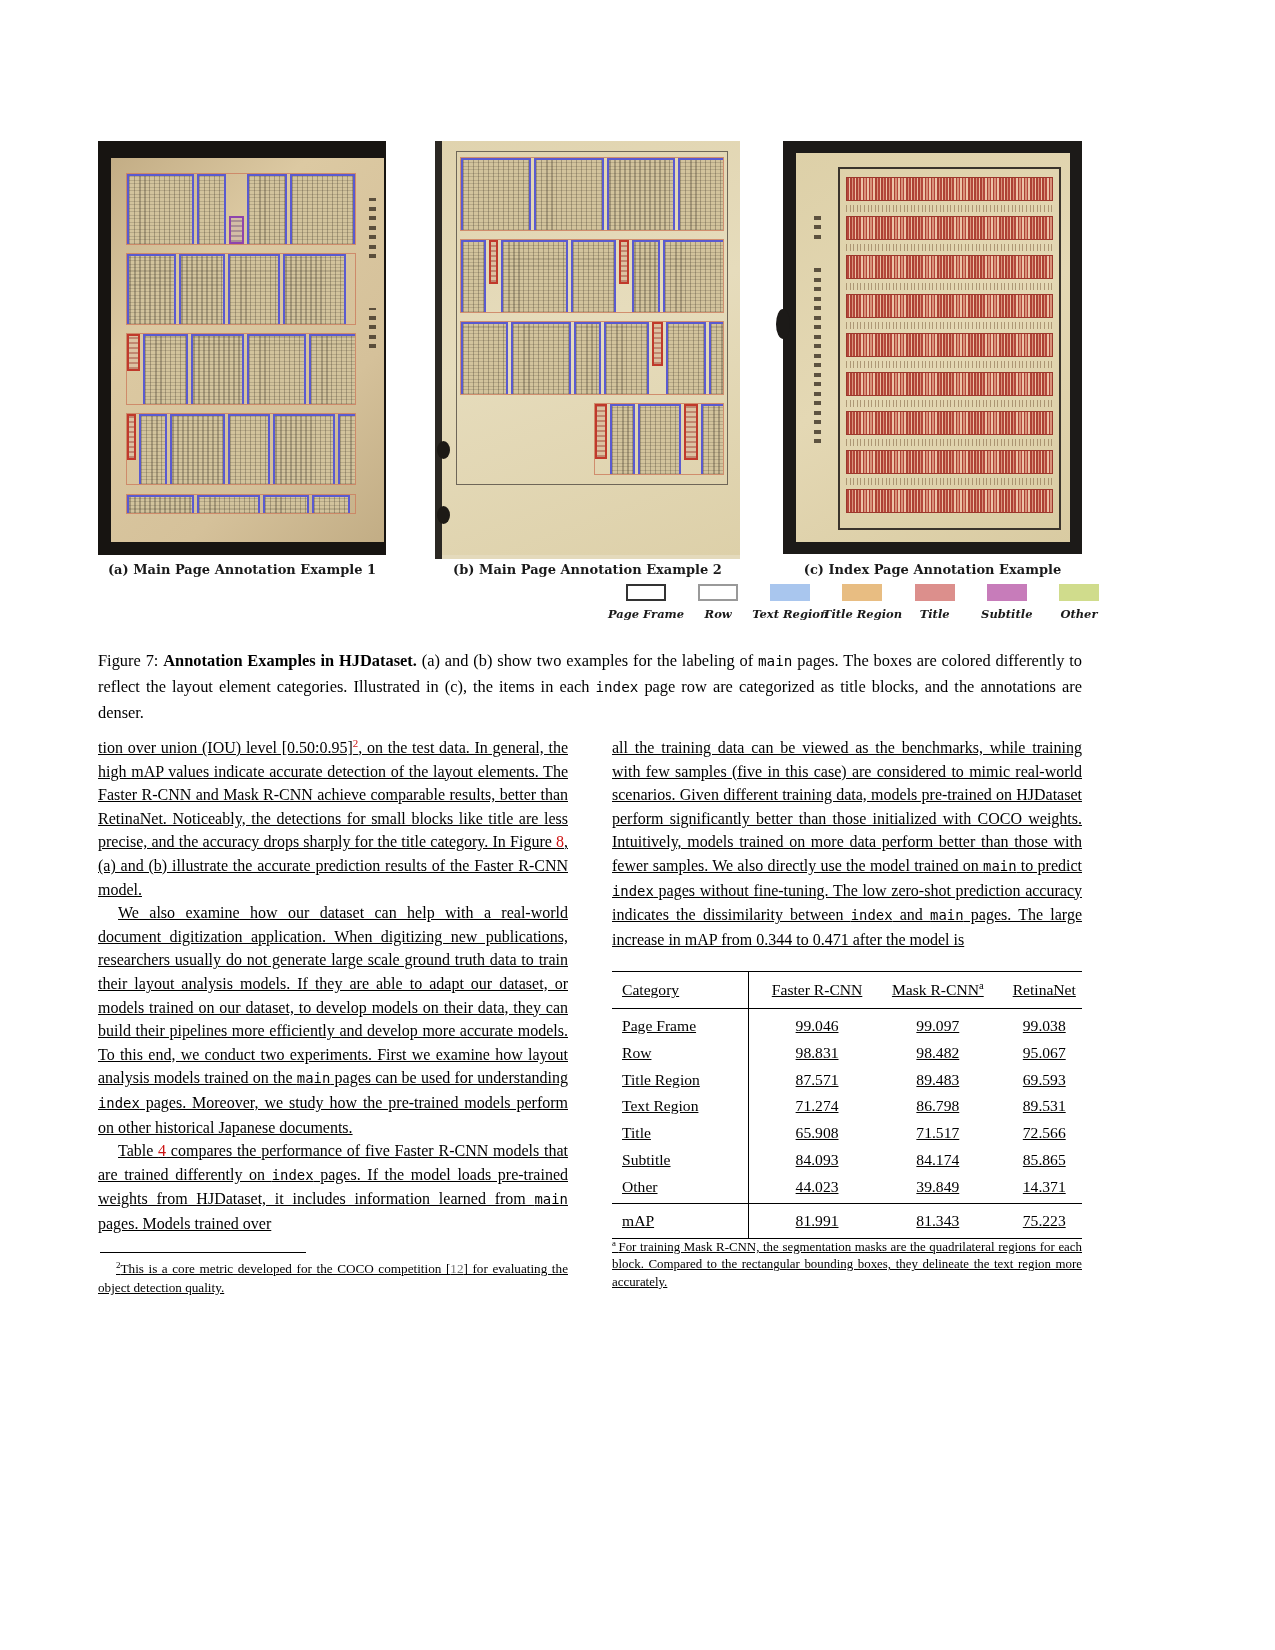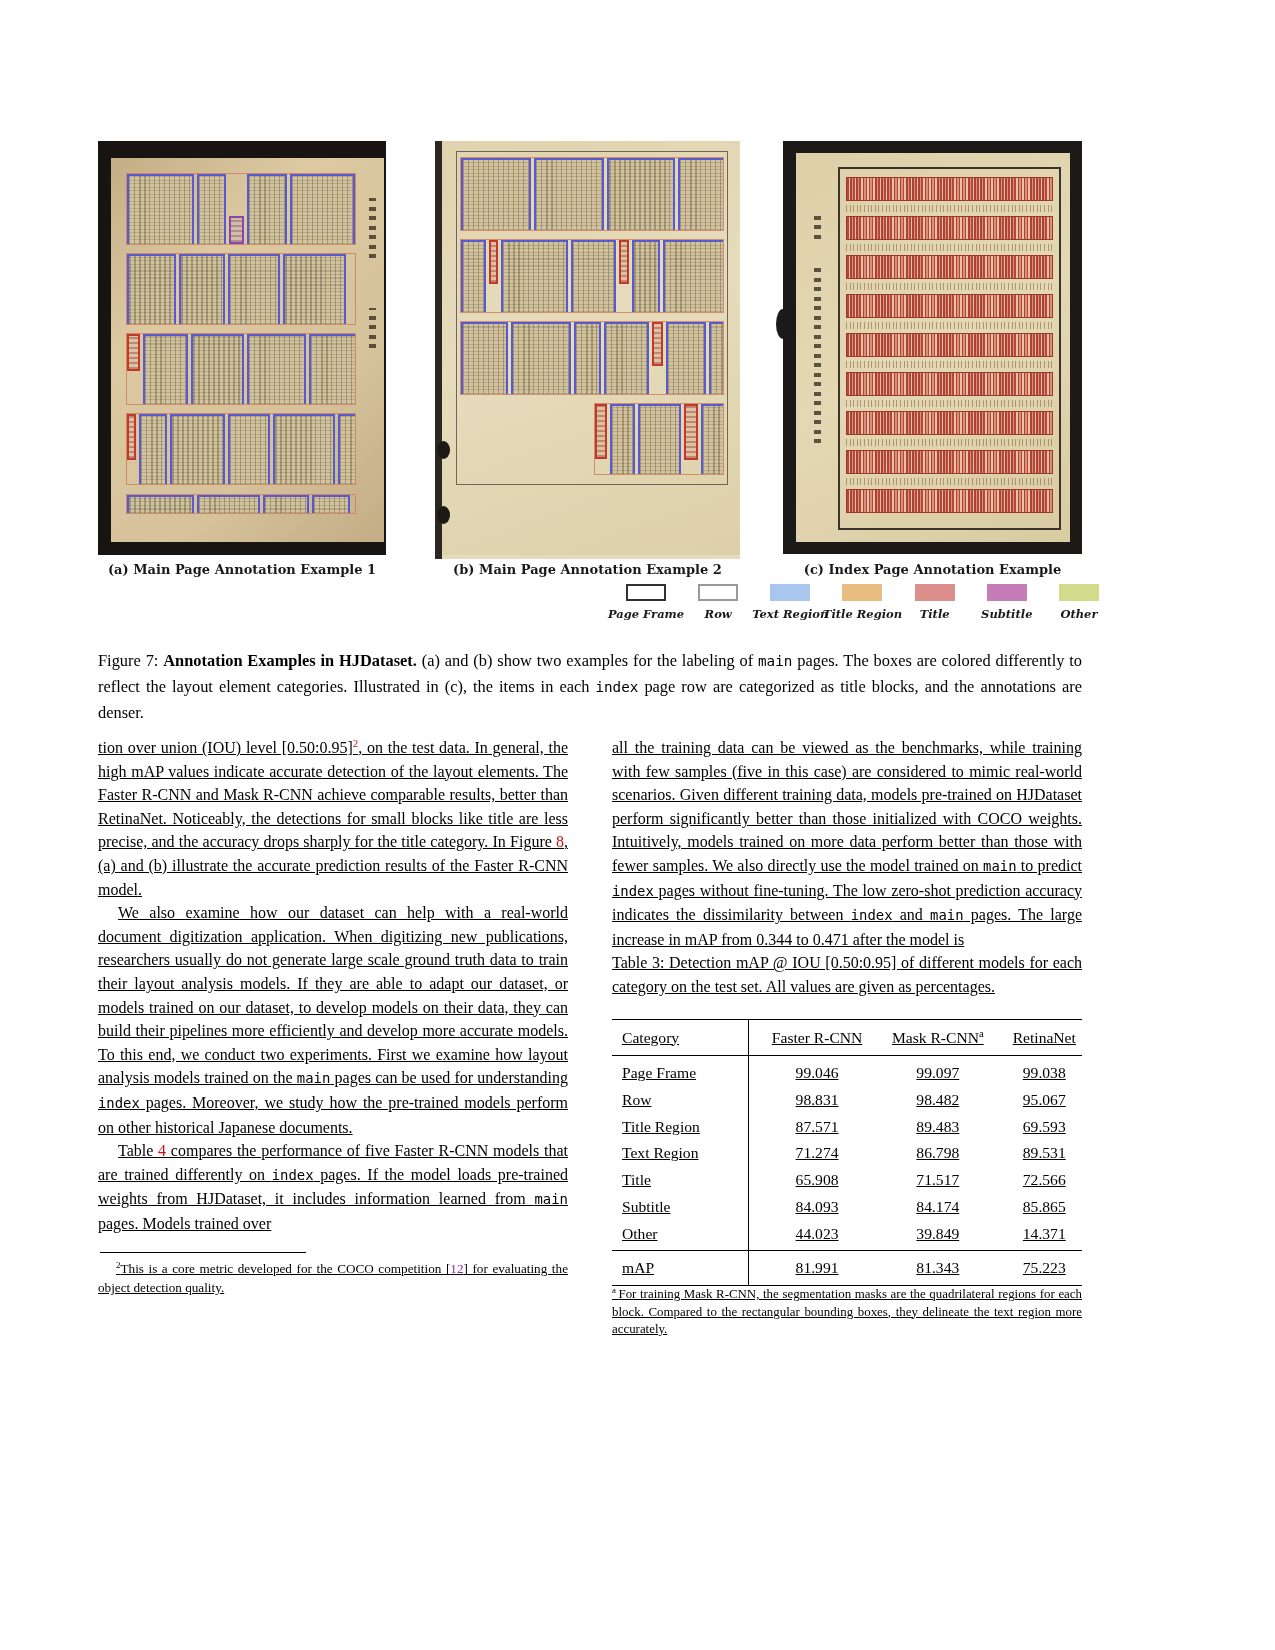--- a/index.html
+++ b/index.html
@@ -56,21 +56,21 @@
   
   .figcap{position:absolute;left:98px;top:648px;width:984px;font-size:16.4px;line-height:26px;text-align:justify;}
   .col{position:absolute;width:470px;font-size:16px;line-height:23.6px;text-align:justify;text-decoration:underline;}
   .col-left{left:98px;top:736px;}
   .col-right{left:612px;top:736px;}
   .col p{margin:0;}
   .ind{text-indent:20px;}
   h2.sec{font-size:17.5px;margin:21px 0 13px 0;font-family:"Liberation Serif",serif;}
   .b{font-weight:bold;}
   .red{color:#cc1111;}
-  .green{color:#a21caf;}
+  .green{color:#737373;}
   .mono{font-family:"DejaVu Sans Mono","Liberation Mono",monospace;font-size:87%;}
   .sup{vertical-align:super;font-size:68%;line-height:0;}
   .fn-rule{width:206px;border:0;border-top:1px solid #000;margin:17px 0 7px 2px;}
   .fn{font-size:13.2px;line-height:18.5px;text-align:justify;}
   .fn .ind-fn{text-indent:18px;}
 
   
   .tcap{margin-top:27px;}
   table.t3{width:100%;border-collapse:collapse;margin-top:20px;font-size:15.6px;
            border-top:1.6px solid #000;border-bottom:1.6px solid #000;}
@@ -248,21 +248,20 @@
     <p class="ind"><span>We also examine how our dataset can help with a real-world document digitization application. When digitizing new publications, researchers usually do not generate large scale ground truth data to train their layout analysis models. If they are able to adapt our dataset, or models trained on our dataset, to develop models on their data, they can build their pipelines more efficiently and develop more accurate models. To this end, we conduct two experiments. First we examine how layout analysis models trained on the </span><span class="mono">main</span><span> pages can be used for understanding </span><span class="mono">index</span><span> pages. Moreover, we study how the pre-trained models perform on other historical Japanese documents.</span></p>
     <p class="ind"><span>Table </span><span class="red">4</span><span> compares the performance of five Faster R-CNN models that are trained differently on </span><span class="mono">index</span><span> pages. If the model loads pre-trained weights from HJDataset, it includes information learned from </span><span class="mono">main</span><span> pages. Models trained over</span></p>
     <hr class="fn-rule">
     <div class="fn">
         <p class="ind-fn"><span class="sup">2</span><span>This is a core metric developed for the COCO competition [</span><span class="green">12</span><span>] for evaluating the object detection quality.</span></p>
       </div>
   </div>
 
   <div class="col col-right">
     <p><span>all the training data can be viewed as the benchmarks, while training with few samples (five in this case) are considered to mimic real-world scenarios. Given different training data, models pre-trained on HJDataset perform significantly better than those initialized with COCO weights. Intuitively, models trained on more data perform better than those with fewer samples. We also directly use the model trained on </span><span class="mono">main</span><span> to predict </span><span class="mono">index</span><span> pages without fine-tuning. The low zero-shot prediction accuracy indicates the dissimilarity between </span><span class="mono">index</span><span> and </span><span class="mono">main</span><span> pages. The large increase in mAP from 0.344 to 0.471 after the model is</span></p>
-    <p class="tcap"><span>Table 3: Detection mAP @ IOU [0.50:0.95] of different models for each category on the test set. All values are given as percentages.</span></p>
 
     <table class="t3">
       <thead>
           <tr id="t3head">
             <th class="cat"><span>Category</span></th>
             <th class="num"><span>Faster R-CNN</span></th>
             <th class="num"><span>Mask R-CNN</span><span class="sup">a</span></th>
             <th class="num"><span>RetinaNet</span></th>
           </tr>
         </thead>

